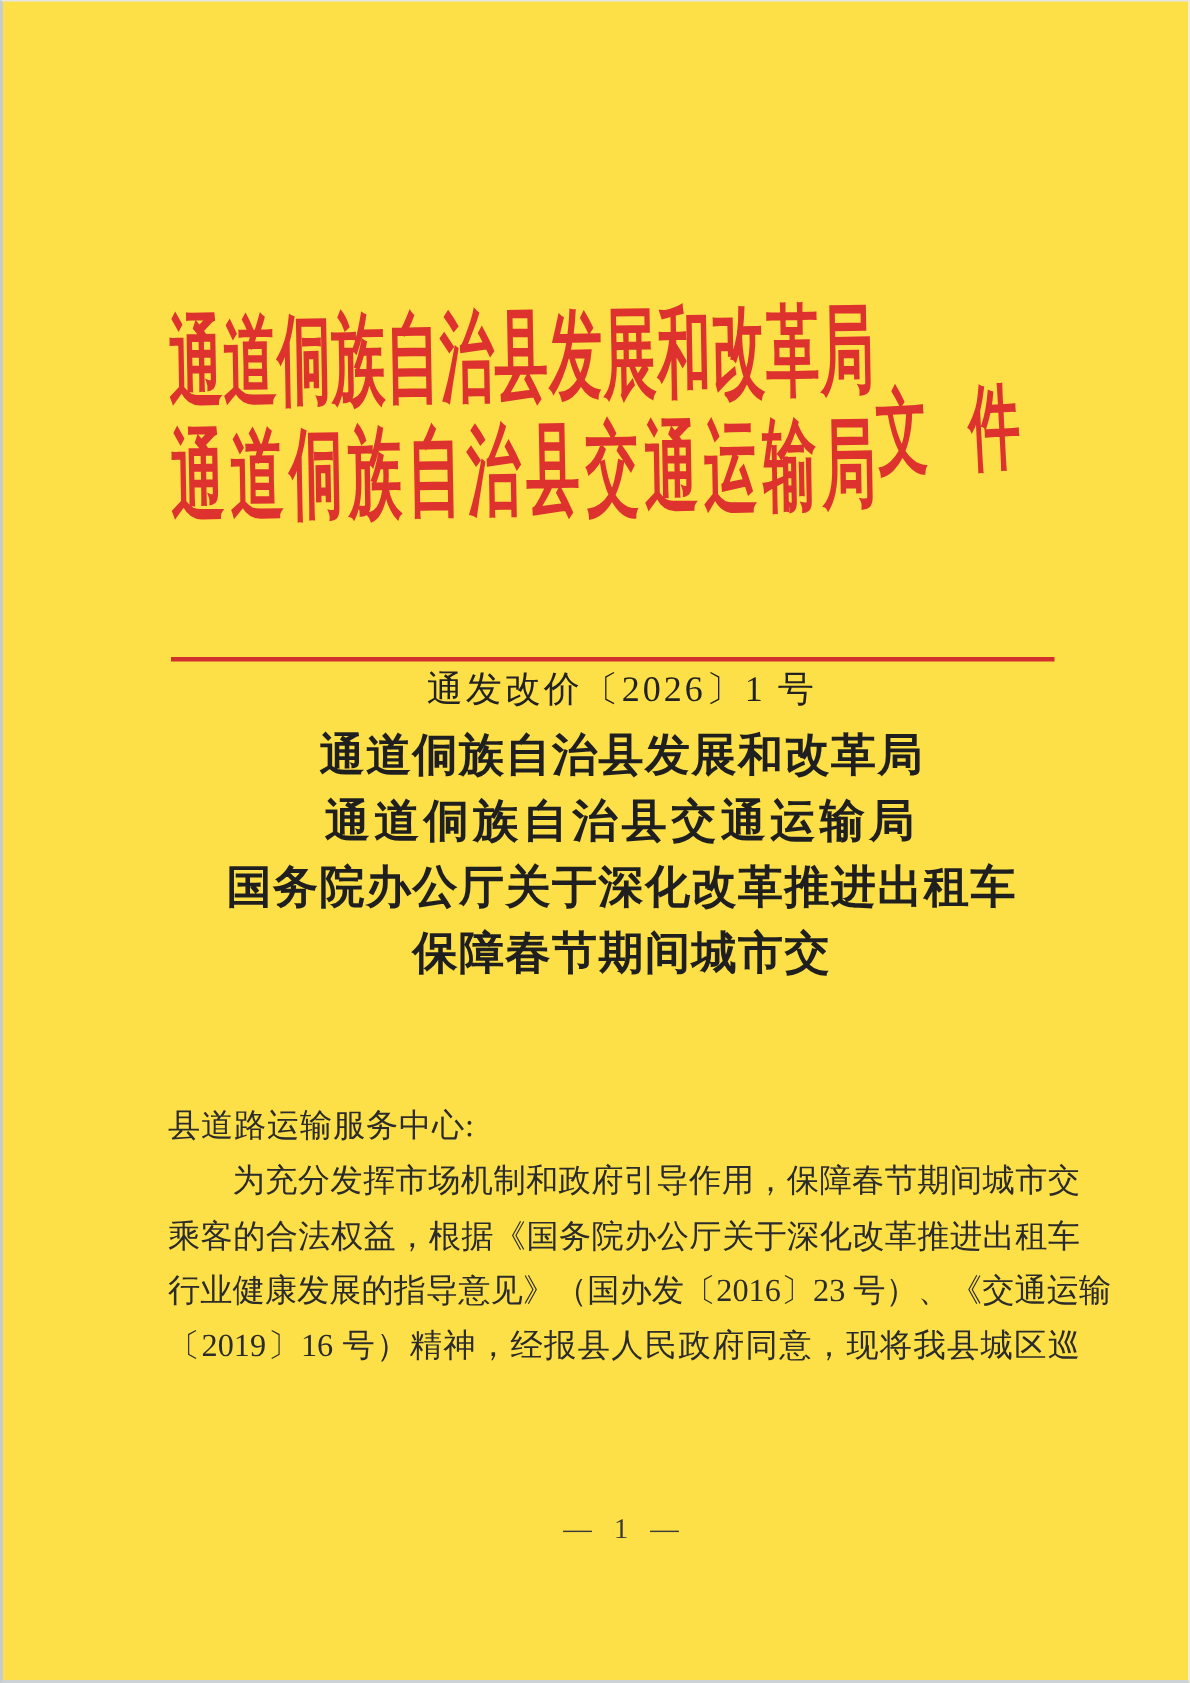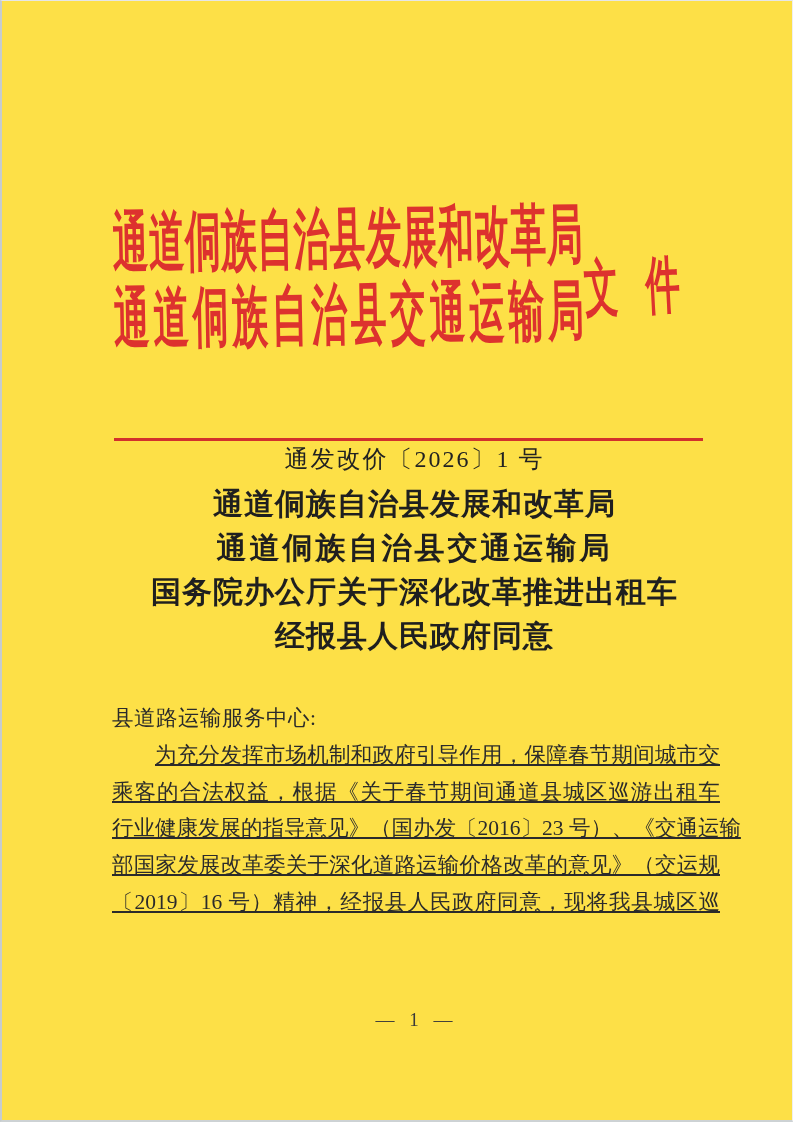--- a/index.html
+++ b/index.html
@@ -94,28 +94,28 @@
   .body-block {
     position: absolute;
     left: 110px; top: 699px;
     width: 608px;
     color: var(--body-ink);
   }
   .salutation {
     font-size: 21.5px;
     line-height: 36.8px;
     letter-spacing: 0.5px;
+    margin-top: 32px;
   }
   .para-line {
     font-size: 21.5px;
     line-height: 36.8px;
     text-align: justify;
     text-align-last: justify;
     white-space: nowrap;
-    text-decoration: underline;
   }
   .para-line.first { text-indent: 2em; }
 
   
   .page-number {
     position: absolute;
     left: 110px; top: 1008px;
     width: 605px;
     text-align: center;
     font-size: 19px;
@@ -137,27 +137,26 @@
   <div class="doc-type">文件</div>
 
   <div class="doc-number">通发改价〔2026〕1 号</div>
 
   <div class="red-rule"></div>
 
   <div class="title-block">
     <div class="title-line">通道侗族自治县发展和改革局</div>
     <div class="title-line">通道侗族自治县交通运输局</div>
     <div class="title-line">国务院办公厅关于深化改革推进出租车</div>
-    <div class="title-line">经报县人民政府同意</div>
+    <div class="title-line">保障春节期间城市交</div>
   </div>
 
   <div class="body-block">
     <div class="salutation">县道路运输服务中心:</div>
     <div class="para-line first">为充分发挥市场机制和政府引导作用，保障春节期间城市交</div>
-    <div class="para-line">乘客的合法权益，根据《关于春节期间通道县城区巡游出租车</div>
+    <div class="para-line">乘客的合法权益，根据《国务院办公厅关于深化改革推进出租车</div>
     <div class="para-line">行业健康发展的指导意见》（国办发〔2016〕23 号）、《交通运输</div>
-    <div class="para-line">部国家发展改革委关于深化道路运输价格改革的意见》（交运规</div>
     <div class="para-line">〔2019〕16 号）精神，经报县人民政府同意，现将我县城区巡</div>
   </div>
 
   <div class="page-number">— 1 —</div>
 
 </div>
 
 </body></html>

